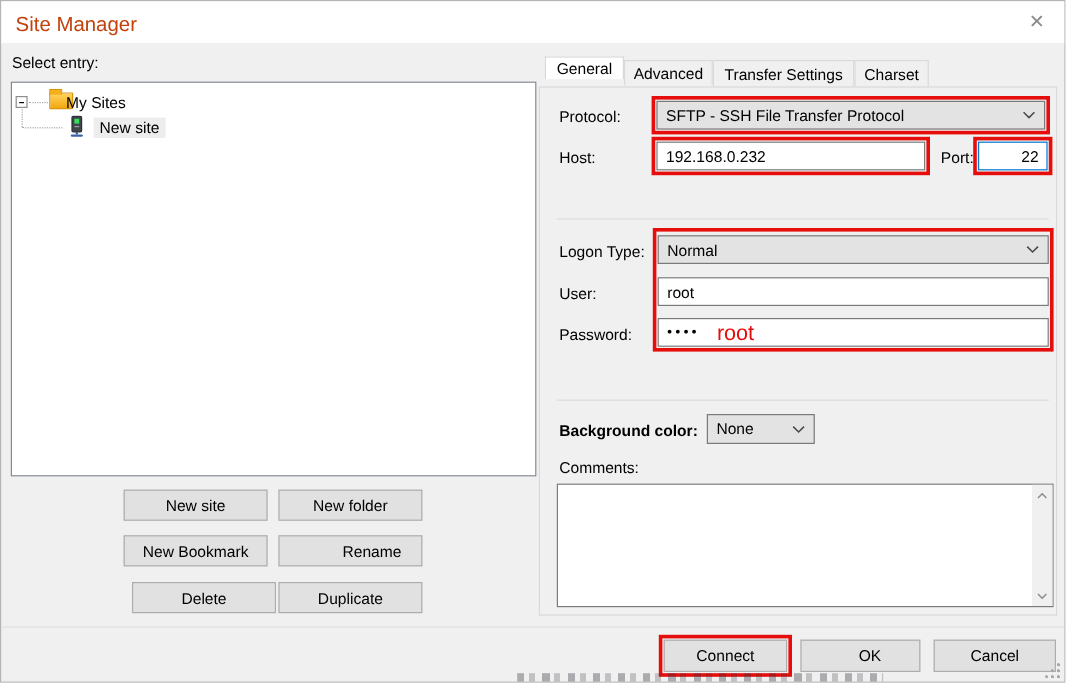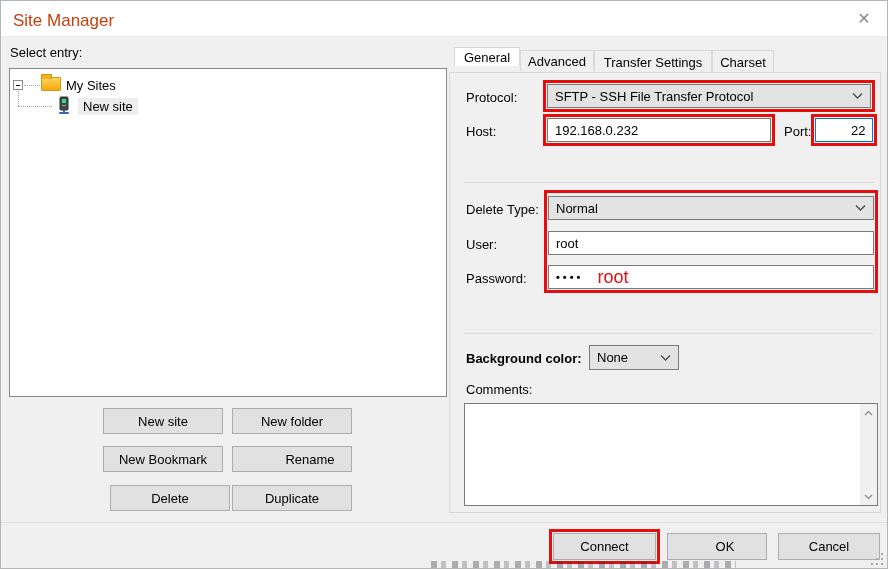--- a/index.html
+++ b/index.html
@@ -24,21 +24,21 @@
   
   .lbl{position:absolute;white-space:nowrap;}
   .tree{position:absolute;left:8px;top:67px;width:438px;height:329px;background:#fff;border:1px solid var(--border-dark);}
   .expander{position:absolute;left:12px;top:79px;width:10px;height:10px;background:#fff;border:1px solid #8c8c8c;}
   .expander .minus{position:absolute;left:2px;top:4px;width:4px;height:1px;background:#000;}
   .dotline-h1{position:absolute;left:23px;top:84px;width:16px;border-top:1px dotted #a8a8a8;}
   .dotline-v{position:absolute;left:17px;top:90px;height:15px;border-left:1px dotted #a8a8a8;}
   .dotline-h2{position:absolute;left:17px;top:105px;width:34px;border-top:1px dotted #a8a8a8;}
   .folder-icon{position:absolute;left:40px;top:76px;width:20px;height:14px;background:linear-gradient(#ffd35c,#f2a90f);border:1px solid #d89410;border-radius:1px;}
   .folder-icon:before{content:"";position:absolute;left:-1px;top:-4px;width:9px;height:4px;background:#f2b01d;border:1px solid #d89410;border-bottom:none;border-radius:1px 1px 0 0;}
-  .tree-root-label{position:absolute;left:65px;top:77px;}
+  .tree-root-label{position:absolute;left:54px;top:77px;}
   .server-icon{position:absolute;left:56px;top:95px;width:14px;height:19px;}
   .newsite-label{position:absolute;left:77px;top:97px;background:#ededed;padding:1px 5px;}
 
   .grid-btn{position:absolute;width:120px;height:26px;background:var(--btn-bg);border:1px solid var(--btn-border);font-family:inherit;font-size:13px;color:#000;}
 
   
   .tab{position:absolute;background:var(--bg);border:1px solid var(--tab-border);border-bottom:none;text-align:center;font-size:13px;display:flex;align-items:center;justify-content:center;}
   .tab.active{background:#fff;z-index:3;}
   .tab-page{position:absolute;left:448px;top:71px;width:432px;height:441px;border:1px solid var(--tab-border);background:var(--bg);}
 
@@ -136,21 +136,21 @@
   <div class="red-wrap" style="left:542px;top:113px;width:232px;height:32px;">
     <input class="tb" value="192.168.0.232" style="">
   </div>
   <span class="lbl" style="left:783px;top:123px;">Port:</span>
   <div class="red-wrap" style="left:810px;top:113px;width:66px;height:32px;">
     <input class="tb focus" value="22" style="">
   </div>
 
   <div class="sep" style="left:463px;top:181px;width:410px;"></div>
 
-  <span class="lbl" style="left:465px;top:201px;">Delete Type:</span>
+  <span class="lbl" style="left:465px;top:201px;">Logon Type:</span>
   <span class="lbl" style="left:465px;top:236px;">User:</span>
   <span class="lbl" style="left:465px;top:270px;">Password:</span>
   <div class="red-wrap" style="left:543px;top:189px;width:334px;height:103px;">
     <div style="position:relative;width:100%;height:100%;border-radius:11px;">
       <div class="combo" style="position:absolute;left:0;top:2px;width:326px;height:24px;">
         <span>Normal</span>
         <span class="chev">
           <svg width="11" height="7" viewBox="0 0 11 7">
               <path d="M1 1 L5.5 5.5 L10 1" stroke="#4a4a4a" stroke-width="1.3" fill="none"></path>
             </svg>

